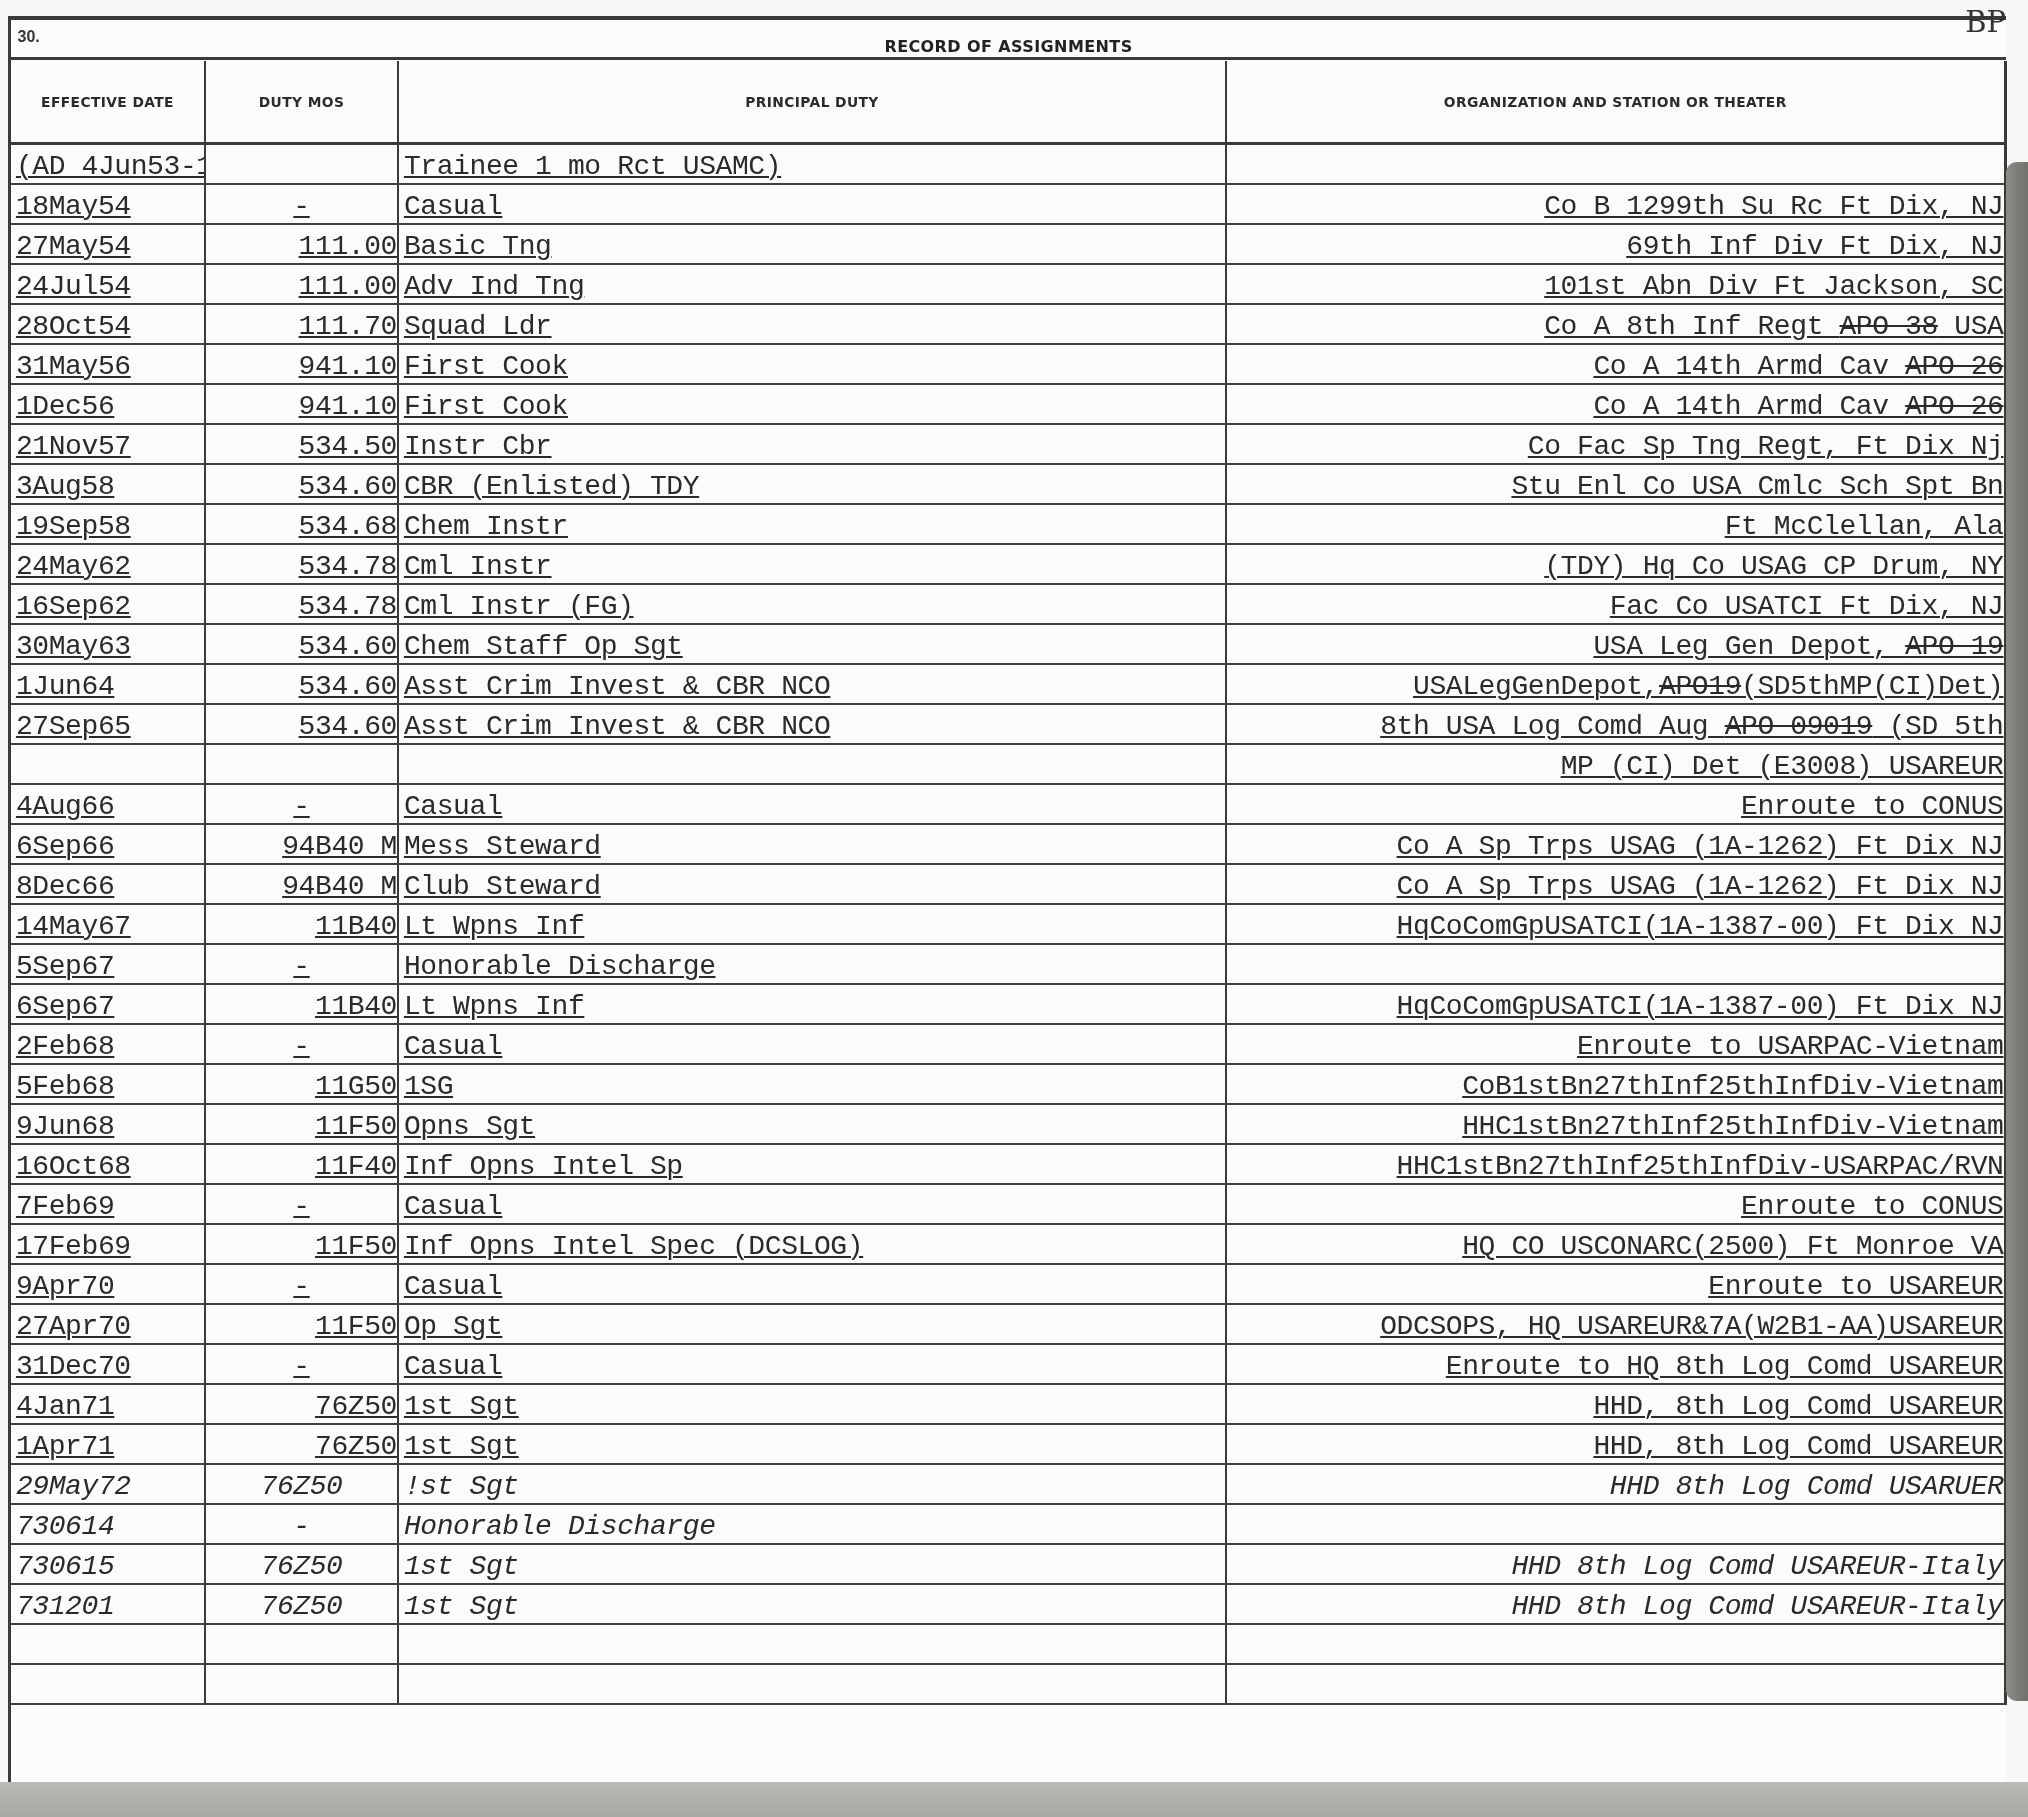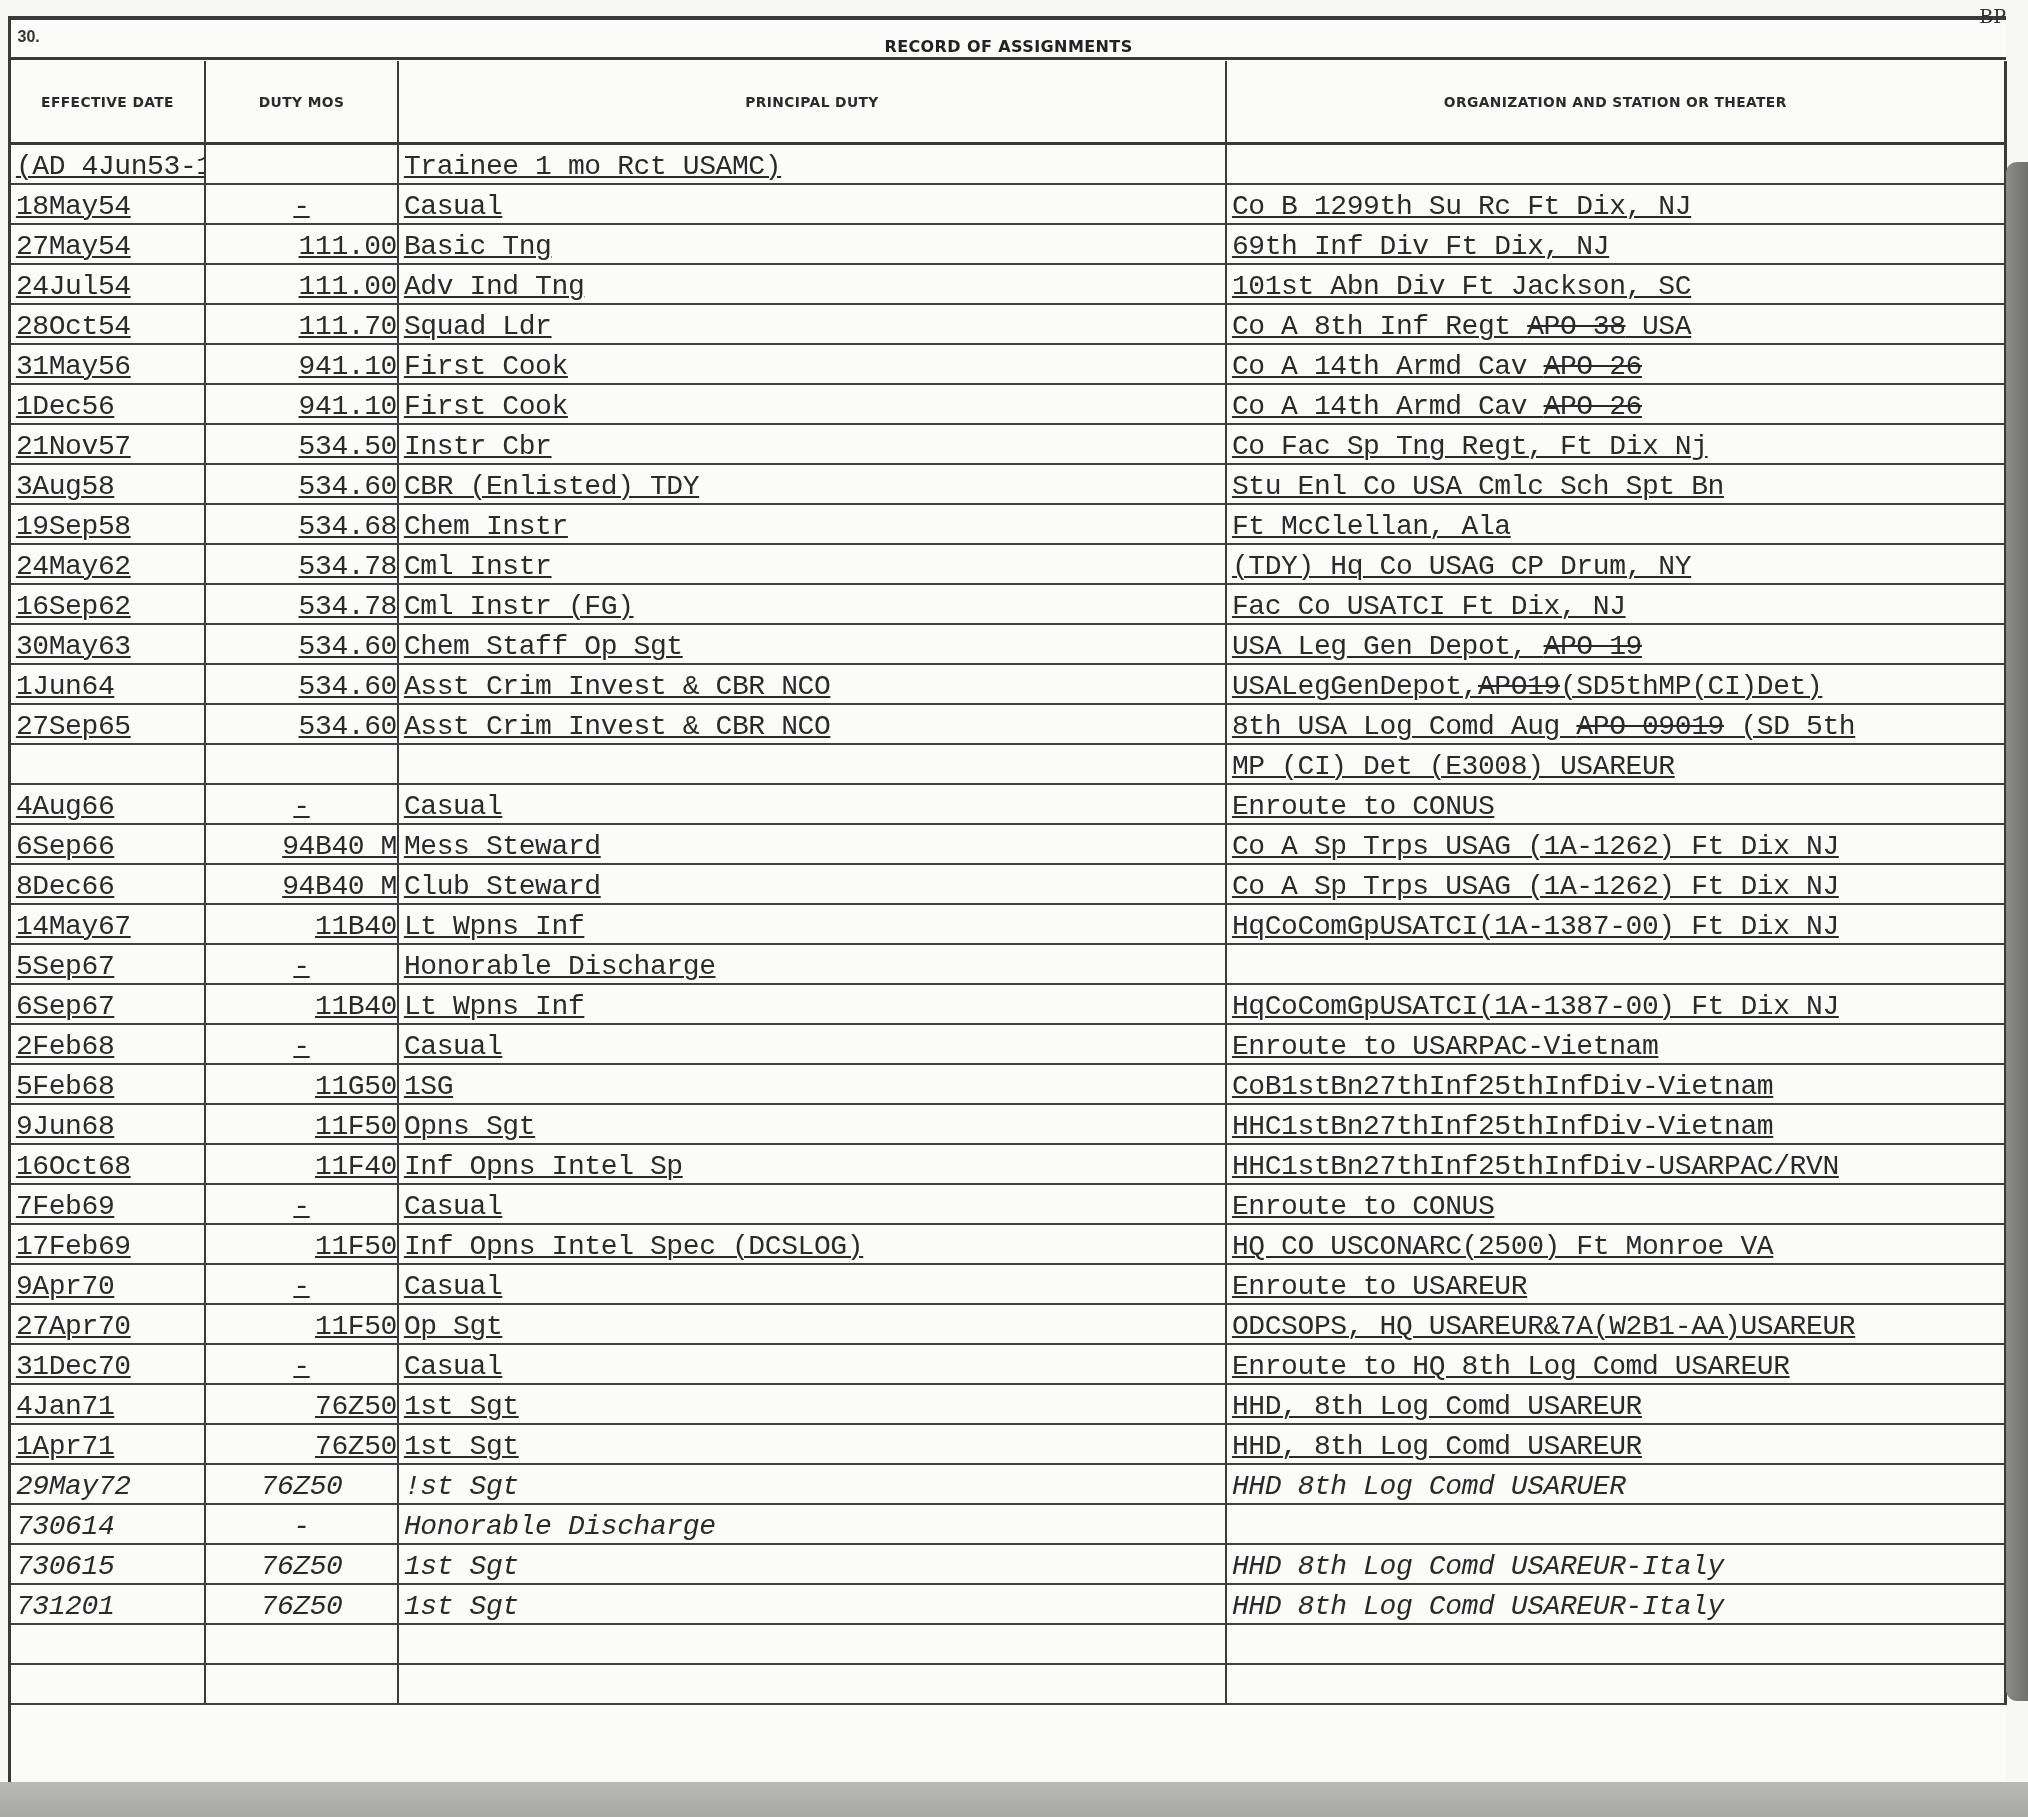--- a/index.html
+++ b/index.html
@@ -16,21 +16,21 @@
   }
   .form-number {
     position:absolute; left:6.5px; top:8px; font-family:"Liberation Sans",sans-serif;
     font-weight:bold; font-size:16px; color:#333;
   }
   .form-title {
     position:absolute; left:0; width:100%; top:11.3px; text-align:center;
     font-family:"DejaVu Sans",sans-serif; font-weight:bold; font-size:16px; letter-spacing:0.4px; color:#222;margin-top:6px;
   }
   .corner-mark {
-    position:absolute; right:0px; top:-14.6px; font-family:"DejaVu Serif",serif; font-size:19px; color:#333;
+    position:absolute; right:0px; top:-14.6px; font-family:"DejaVu Serif",serif; font-size:29px; color:#333;
   }
   .title-rule { position:absolute; left:0; top:37px; width:100%; height:3.2px; background:#3a3a3a; }
   table.record {
     position:absolute; left:0; top:41px; width:1995px;
     border-collapse:collapse; table-layout:fixed;
   }
   table.record col.c-date { width:194px; }
   table.record col.c-mos { width:193px; }
   table.record col.c-duty { width:828px; }
   table.record col.c-org { width:779px; }
@@ -41,21 +41,21 @@
     padding:0 1px;
   }
   th:last-child { border-right:3.2px solid #3a3a3a; }
   td {
     height:38px; border-bottom:2.4px solid #404040; border-right:2.4px solid #3a3a3a;
     font-size:28px; line-height:32px; white-space:nowrap; overflow:hidden;
     vertical-align:bottom; padding:0 0 0 4.9px; color:#2a2a2a;
     text-decoration:underline; text-decoration-thickness:1.6px; text-underline-offset:2.4px;
     letter-spacing:-0.4px;
   }
-  td:last-child { border-right:3.2px solid #3a3a3a; }
+  td:last-child { border-right:3.2px solid #3a3a3a;text-align:right; }
   td.mos { padding-left:5px;text-align:right; }
   td.mos.center { text-align:center; padding-left:0; }
   td.plain { text-decoration:none;font-style:italic; }
   td.empty { text-decoration:none; }
   .strike { text-decoration:line-through; text-decoration-thickness:2.4px; }
   .gray-band {
     position:absolute; left:0; top:1782px; width:2029px; height:36px;
     background:linear-gradient(#b9b9b6,#a7a7a3);
   }
   .edge-shadow {

